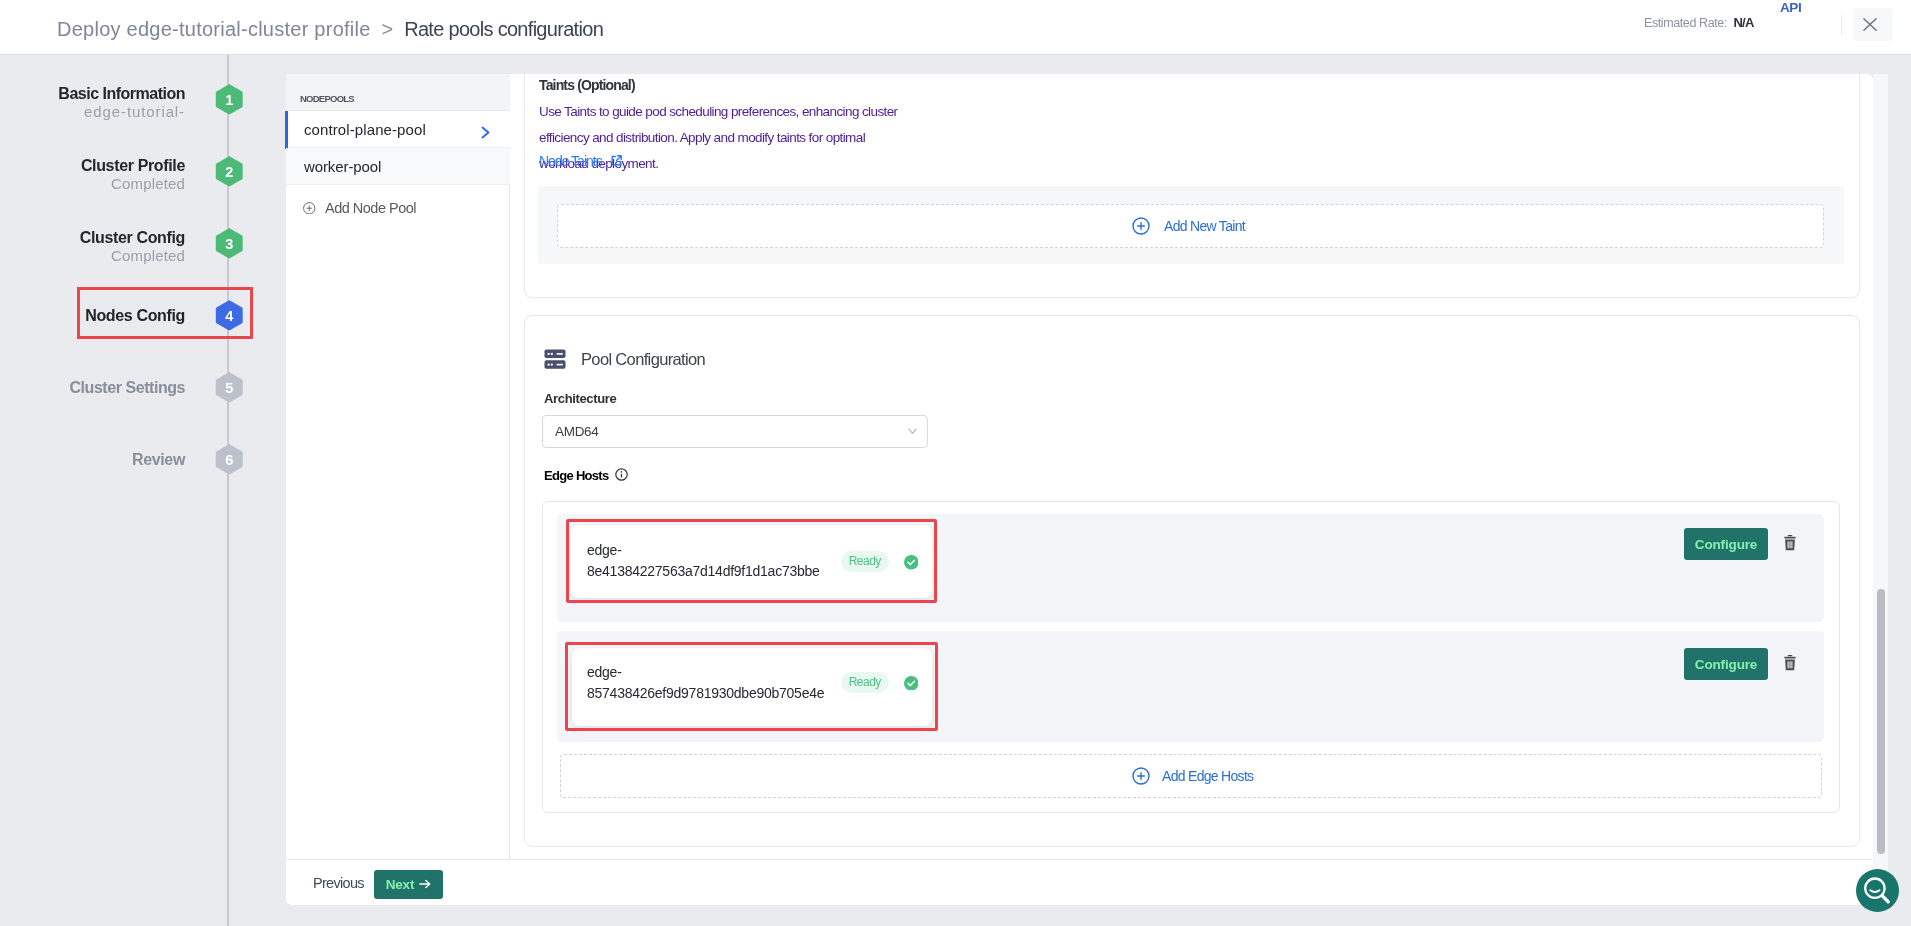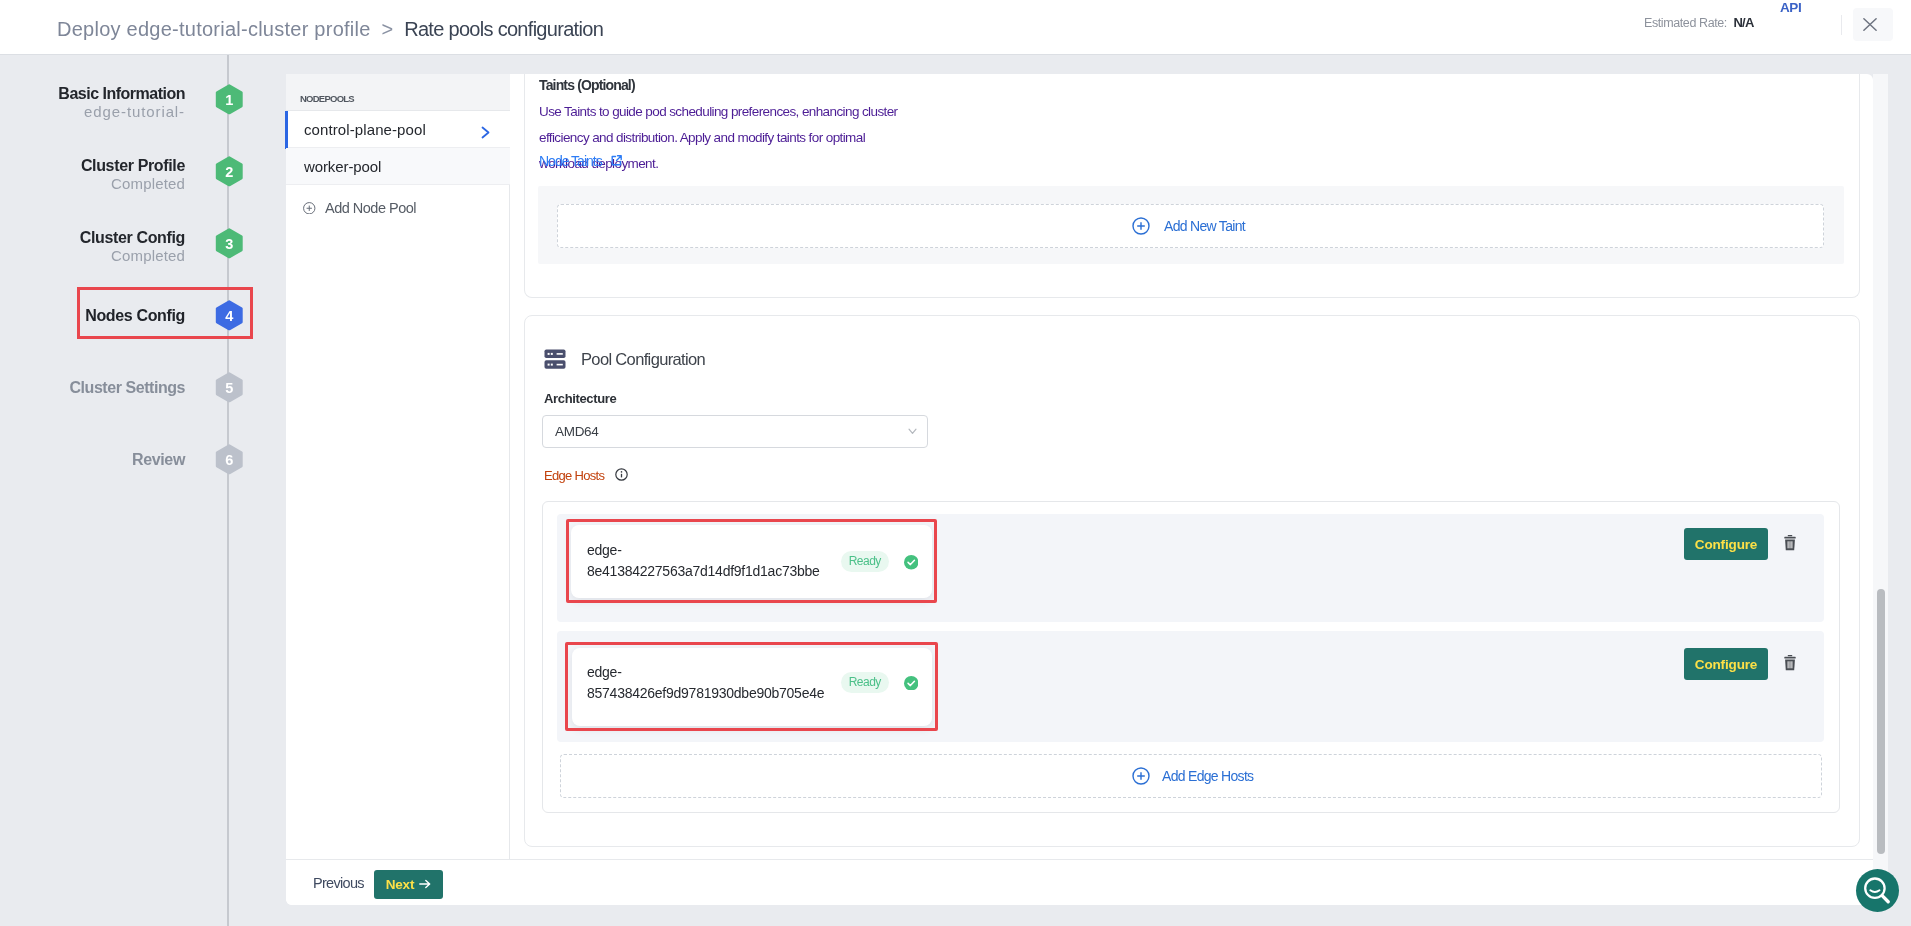--- a/index.html
+++ b/index.html
@@ -106,21 +106,21 @@
     <rect x="6.8" y="14.6" width="2" height="2" fill="#fff"></rect>
     <rect x="12.6" y="14.8" width="6.2" height="1.6" fill="#fff"></rect>
   </svg>
 <div class="abs" style="left:581px;top:350px;font-size:16.5px;color:#3e434b;letter-spacing:-0.65px;">Pool Configuration</div>
 <div class="abs" style="left:544px;top:390.5px;font-size:13px;font-weight:bold;color:#2c3036;letter-spacing:-0.35px;">Architecture</div>
 <div class="abs" style="left:542px;top:415px;width:386px;height:33px;border:1px solid #d6d9de;border-radius:4px;background:#fff;"></div>
 <div class="abs" style="left:555px;top:424px;font-size:13.5px;color:#3a3f46;letter-spacing:-0.3px;">AMD64</div>
 <svg class="abs" style="left:908px;top:428px;" width="9" height="7" viewBox="0 0 9 7">
     <path d="M1 1.2 L4.5 5.4 L8 1.2" stroke="#b4b8be" stroke-width="1.2" fill="none" stroke-linecap="round" stroke-linejoin="round"></path>
   </svg>
-<div class="abs" style="left:544px;top:467.5px;font-size:13px;font-weight:normal;color:#c2410c;letter-spacing:-0.7px;">Edge Hosts</div>
+<div class="abs" style="left:544px;top:467.5px;font-size:13px;font-weight:bold;color:#000000;letter-spacing:-0.7px;">Edge Hosts</div>
 <svg class="abs" style="left:615px;top:468px;" width="13" height="13" viewBox="0 0 13 13">
     <circle cx="6.5" cy="6.5" r="5.7" fill="none" stroke="#363a40" stroke-width="1.2"></circle>
     <path d="M6.5 5.8 V9.4" stroke="#363a40" stroke-width="1.3"></path>
     <circle cx="6.5" cy="3.9" r="0.8" fill="#363a40"></circle>
   </svg>
 
 <div class="abs" style="left:542px;top:501px;width:1298px;height:312px;border:1px solid #e5e7ea;border-radius:6px;"></div>
 
 <div class="abs" style="left:557px;top:514px;width:1267px;height:108px;background:#f3f5f9;border-radius:4px;"></div>
 <div class="abs" style="left:571px;top:525px;width:361px;height:73px;background:#fff;border-radius:8px;box-shadow:0 3px 8px rgba(40,50,70,0.10);"></div>
@@ -173,16 +173,16 @@
 <div class="abs" style="left:1876.5px;top:588.5px;width:8.5px;height:265px;background:#b9bcc0;border-radius:4.5px;"></div>
 
 <div class="abs" style="left:1855.5px;top:869px;width:43px;height:43px;border-radius:50%;background:#17756b;"></div>
 <svg class="abs" style="left:1862px;top:875px;" width="31" height="31" viewBox="0 0 31 31">
     <circle cx="12.9" cy="13.2" r="9.7" fill="none" stroke="#fff" stroke-width="2.3"></circle>
     <path d="M20.4 20.9 L26.2 26.8" stroke="#fff" stroke-width="3.4" stroke-linecap="round"></path>
     <path d="M8.3 15.3 Q12.9 18.6 17.5 15.3" fill="none" stroke="#fff" stroke-width="1.9" stroke-linecap="round"></path>
   </svg>
 
 <style>
-.btn-teal { background:#21736a; border-radius:3px; color:#fde047; font-size:13.5px; font-weight:bold; display:flex; align-items:center; justify-content:center; letter-spacing:-0.15px; }
+.btn-teal { background:#21736a; border-radius:3px; color:#86efac; font-size:13.5px; font-weight:bold; display:flex; align-items:center; justify-content:center; letter-spacing:-0.15px; }
 .step-title { position:absolute; right:1726px; font-size:16px; font-weight:bold; color:#23262c; white-space:nowrap; letter-spacing:-0.35px; }
 .step-sub { position:absolute; right:1726px; font-size:15px; color:#9aa0ab; white-space:nowrap; letter-spacing:0.15px; }
 </style>
 
 </body></html>

